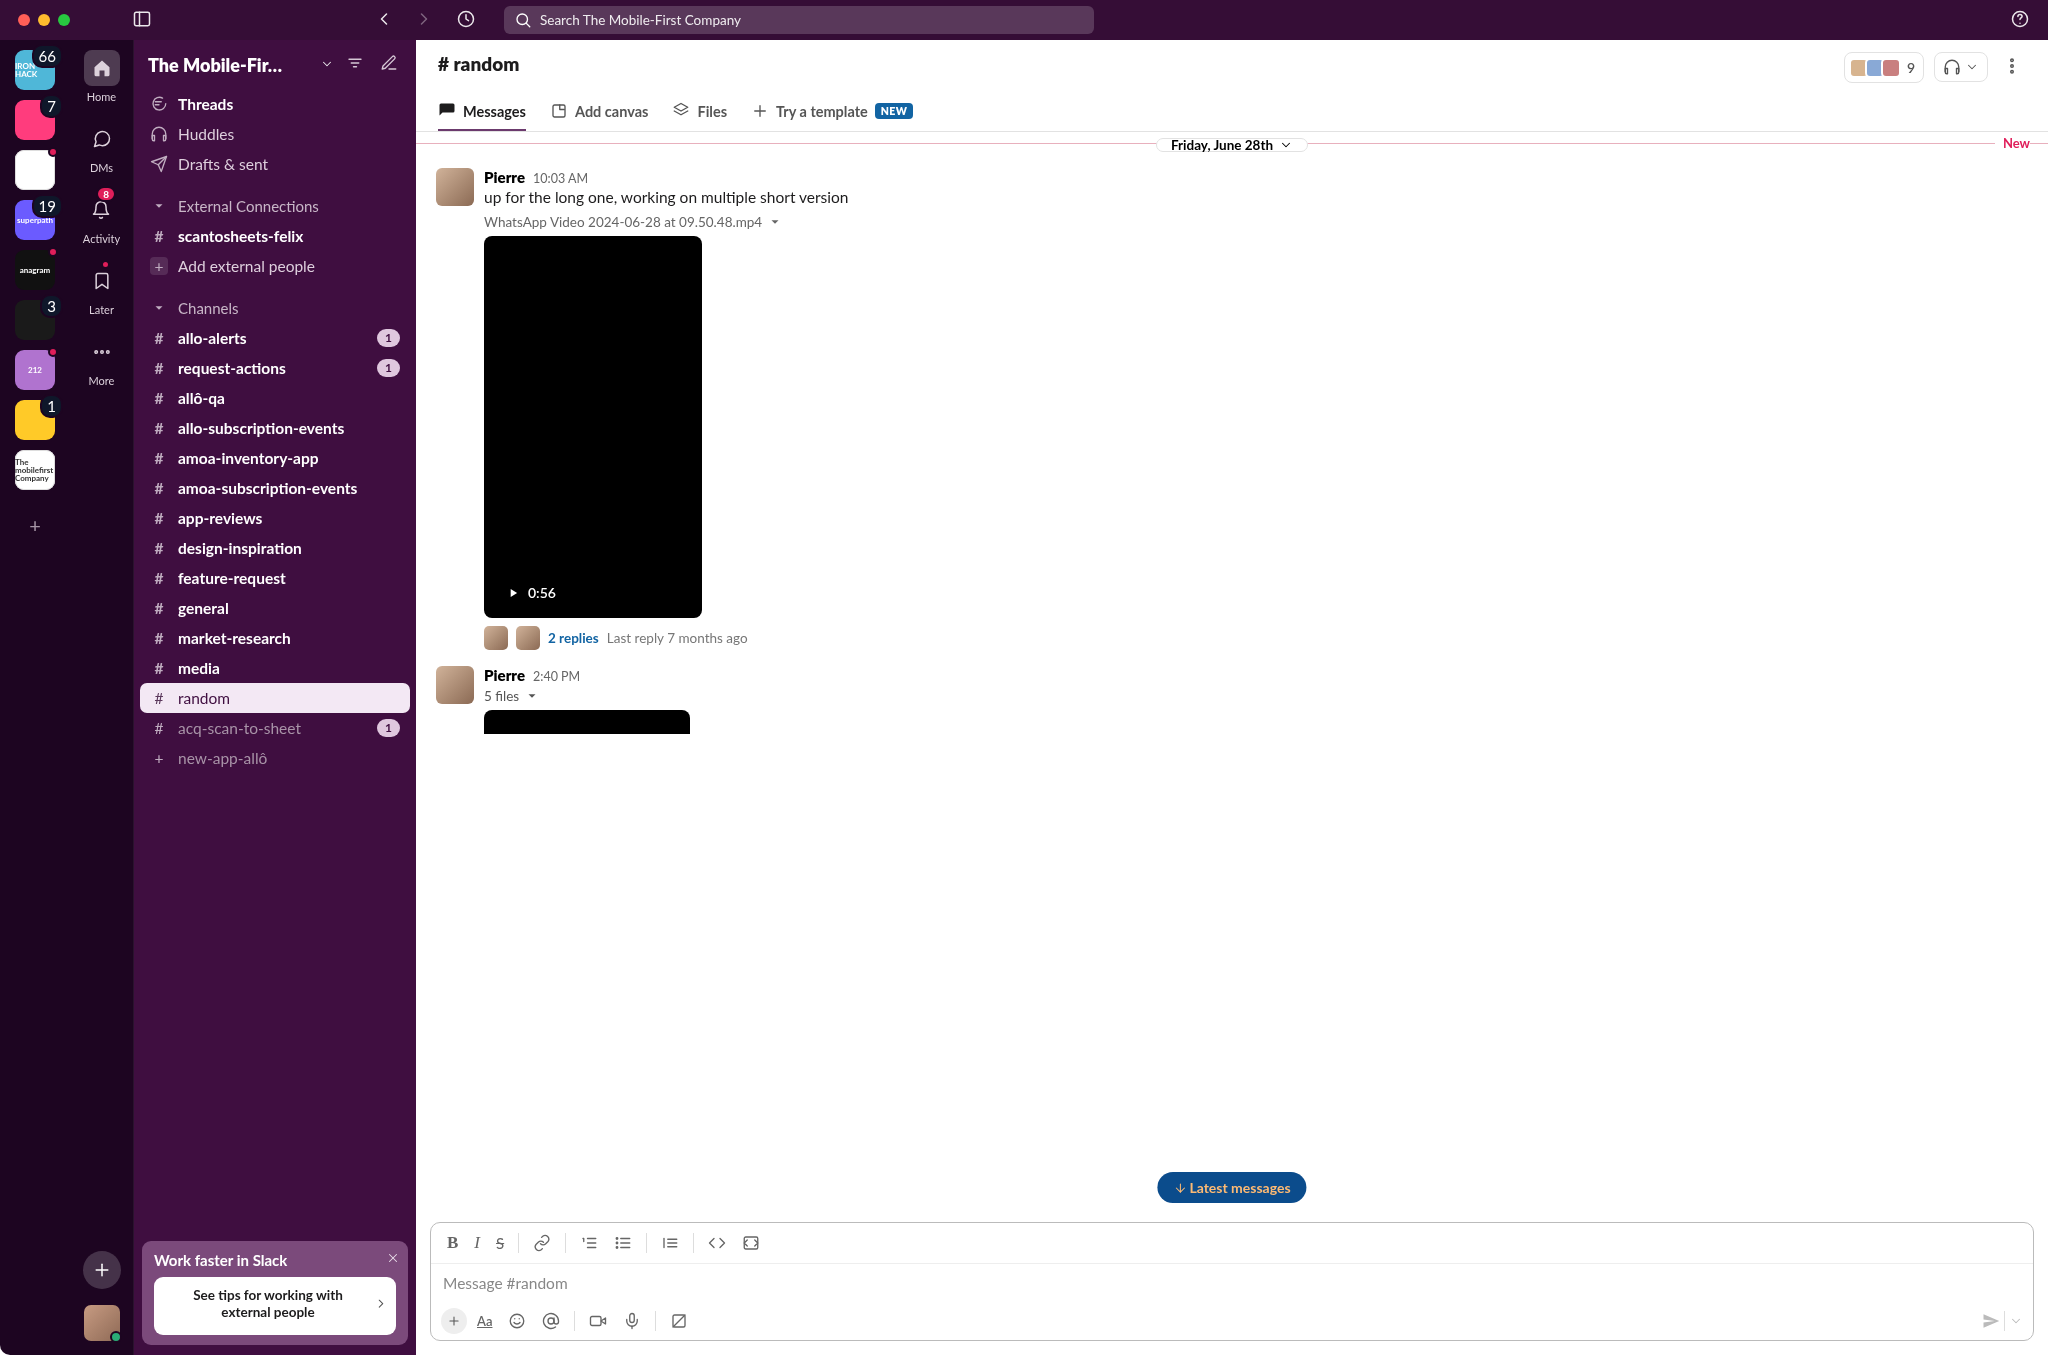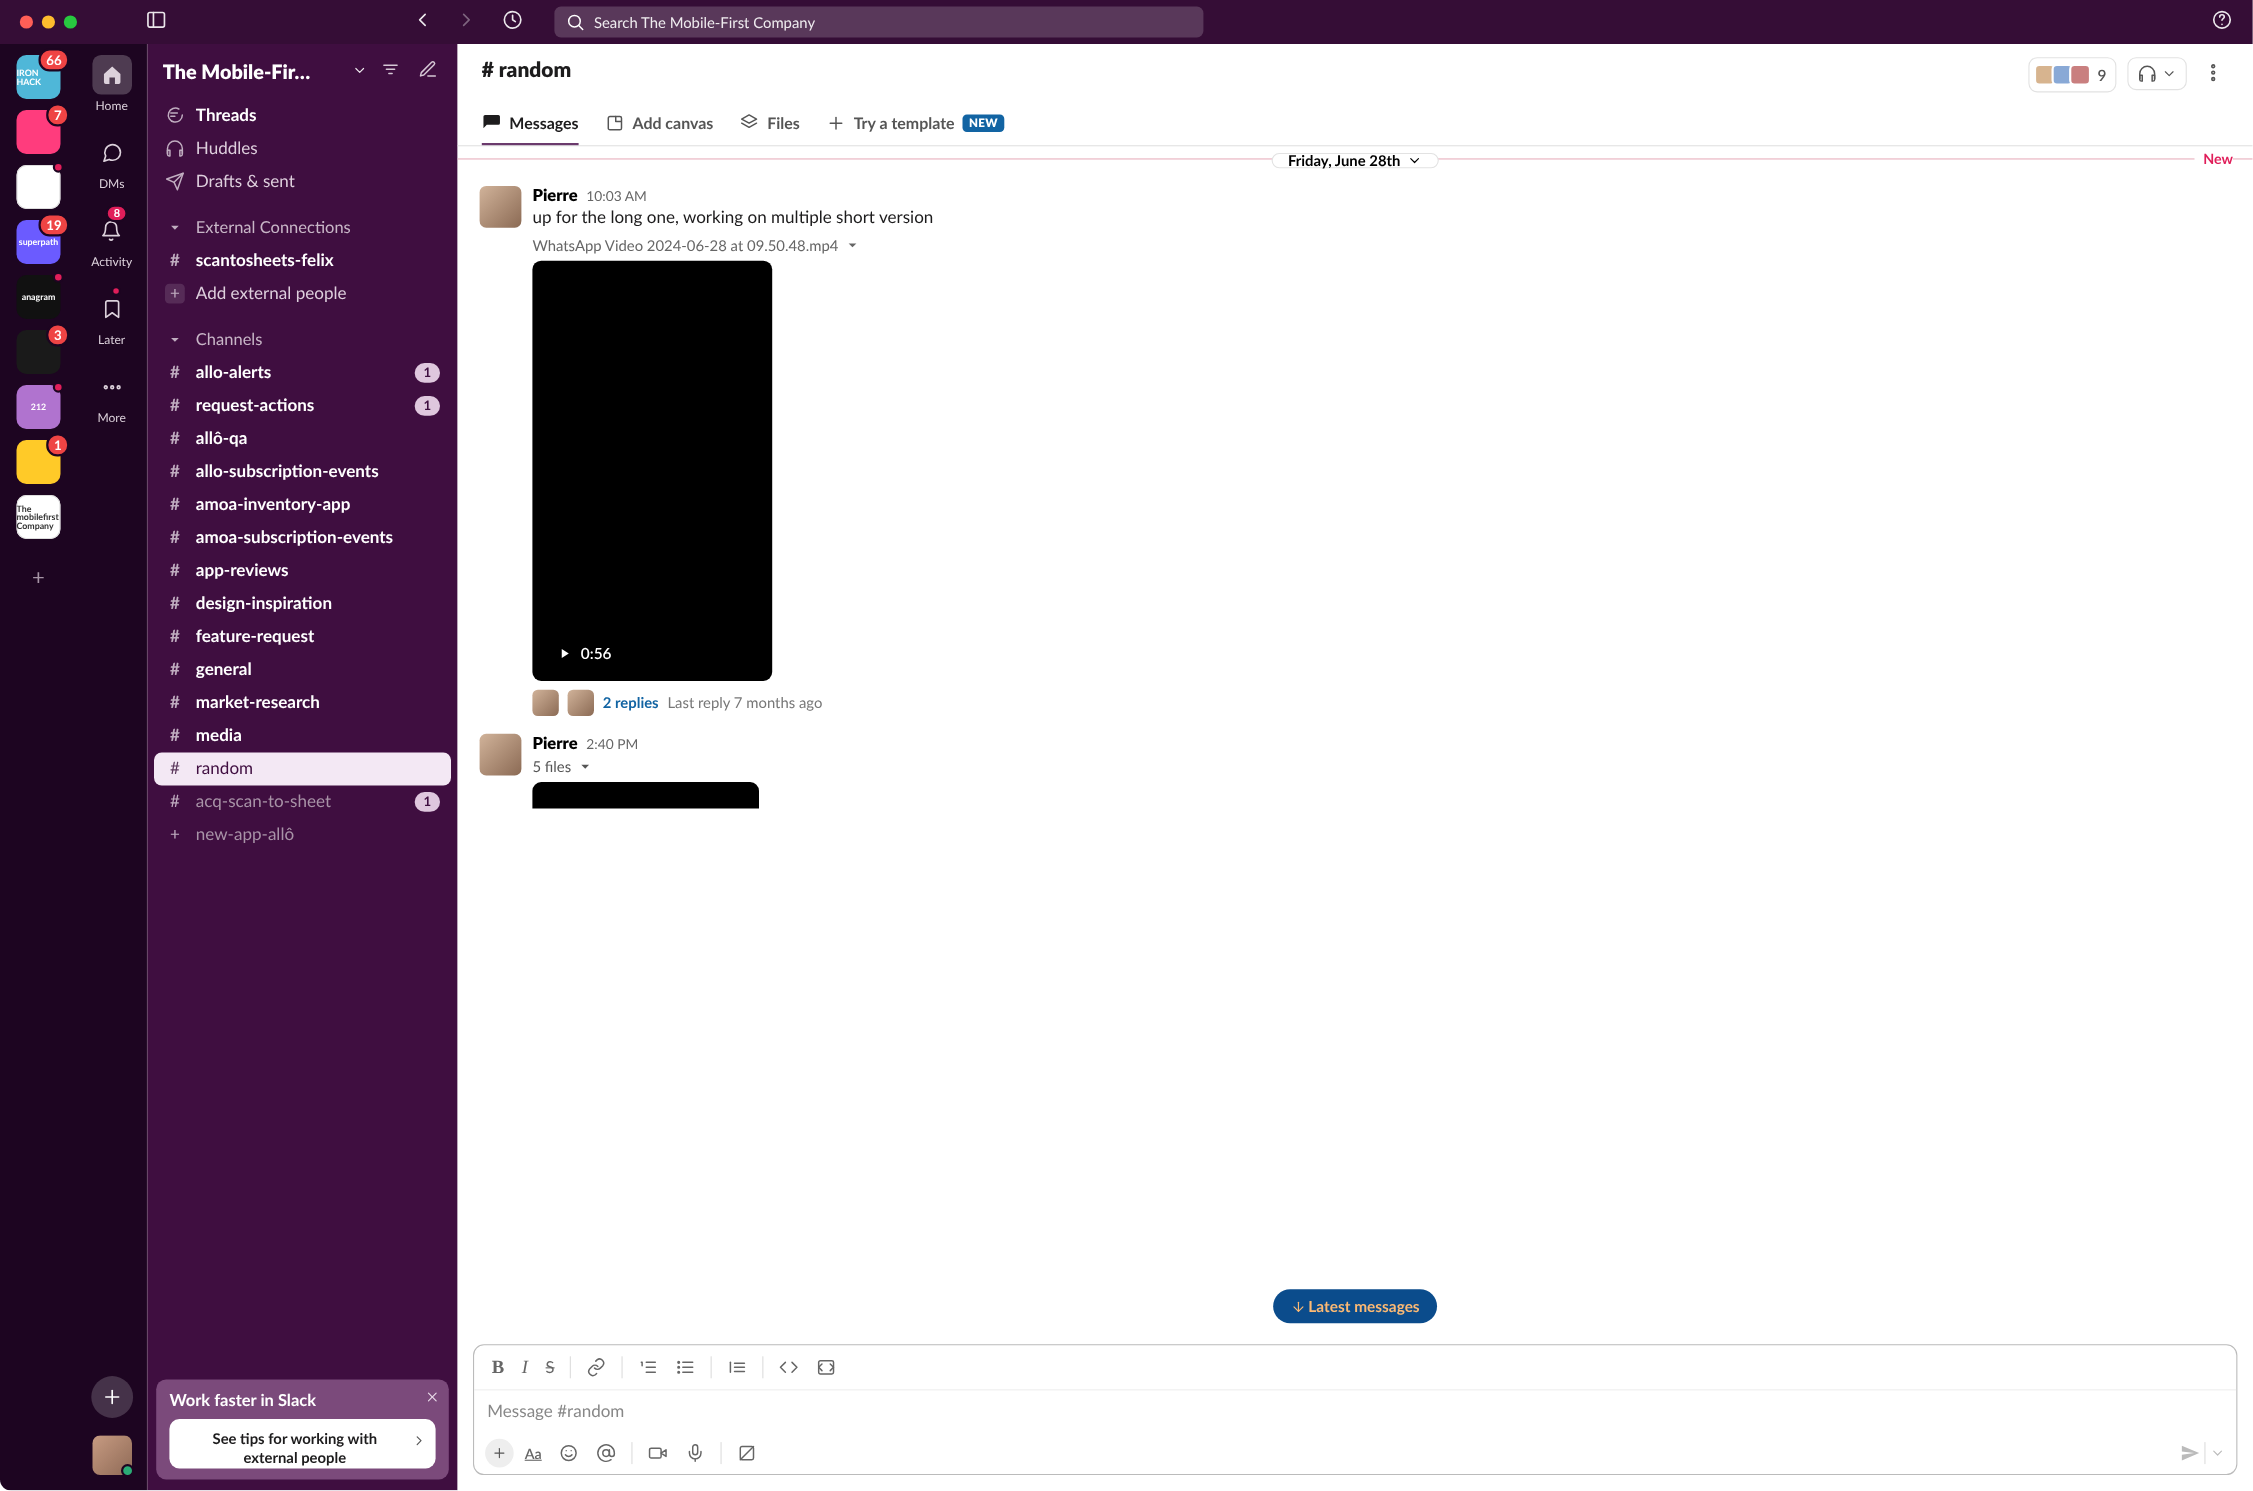--- a/index.html
+++ b/index.html
@@ -68,22 +68,22 @@
     gap:10px;
   }
   .ws-icon {
     width:40px;height:40px;border-radius:9px;
     position:relative;
     display:flex;align-items:center;justify-content:center;
     font-size:10px;font-weight:700;color:#fff;
   }
   .ws-badge{
     position:absolute; top:-6px; right:-8px;
-    background:#ef4444; color:#fff; border-radius:10px;
-    padding:1px 5px; font-size:12px; font-weight:700;
+    background:#0f172a; color:#fff; border-radius:10px;
+    padding:1px 5px; font-size:15px; font-weight:400;
     border:2px solid var(--slack-purple-dark);
   }
   .ws-dot{
     position:absolute; top:-3px; right:-3px;
     width:10px;height:10px;background:#e01e5a;border-radius:50%;
     border:2px solid var(--slack-purple-dark);
   }
   .rail1 .add-ws{
     width:38px;height:38px;border-radius:9px;color:#a594a5;
     display:flex;align-items:center;justify-content:center;margin-top:6px;
@@ -144,21 +144,21 @@
   .sb-item.active .pre{color:#5b385c;}
   .sb-item.muted{color:#a893a7;}
 
   .promo{
     margin:10px 8px;
     background:#7b4a7b;border-radius:9px;padding:10px 12px;position:relative;
   }
   .promo .close{position:absolute;top:8px;right:8px;color:#e9dce9;}
   .promo .title{font-weight:700;font-size:15px;margin-bottom:8px;}
   .promo .card{
-    background:#fff;color:#1d1c1d;border-radius:9px;padding:10px 28px 0 14px;position:relative;
+    background:#fff;color:#1d1c1d;border-radius:9px;padding:10px 28px 13px 14px;position:relative;
     font-size:13.5px;font-weight:700;text-align:center;line-height:1.3;
   }
   .promo .card .chev{position:absolute;right:8px;top:50%;transform:translateY(-50%);color:#555;}
 
   
   .main{flex:1;display:flex;flex-direction:column;min-width:0;background:#fff;}
 
   .channel-hdr{
     display:flex;gap:10px;padding:12px 22px 4px 22px;
   }

